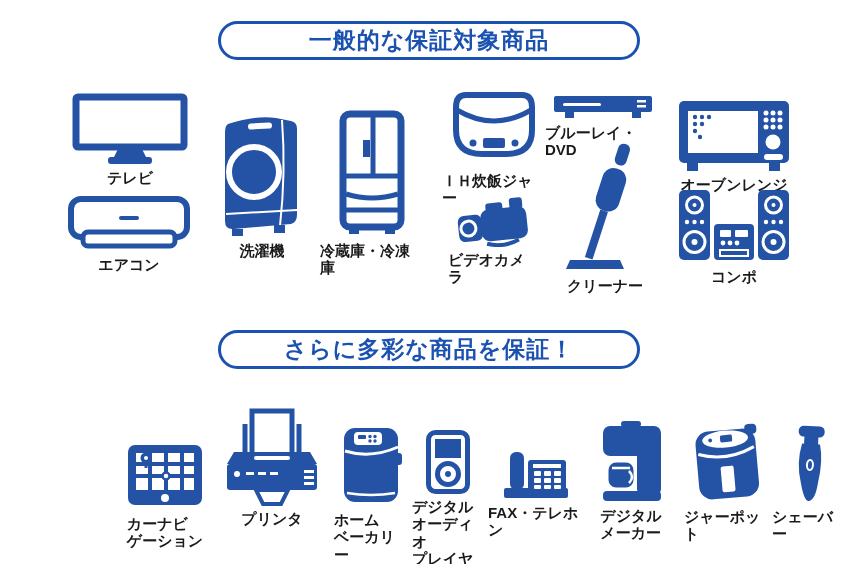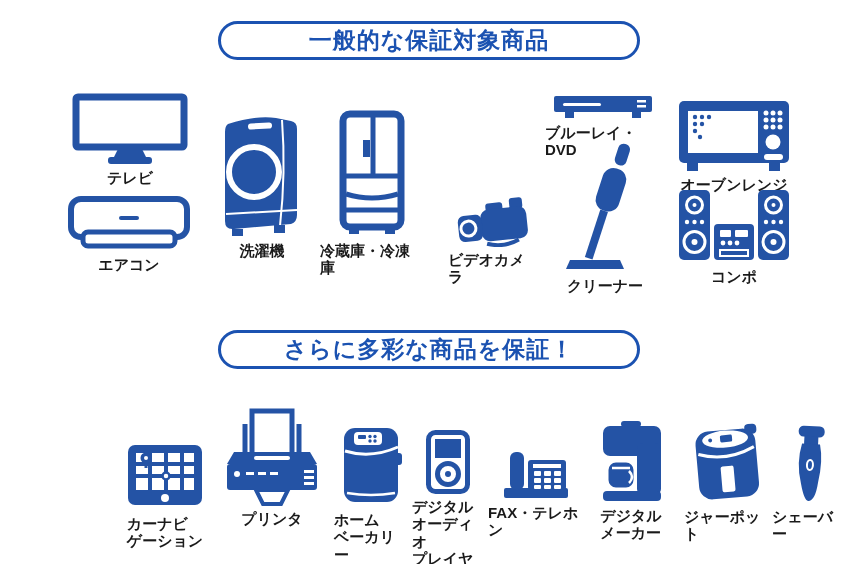--- a/index.html
+++ b/index.html
@@ -72,20 +72,31 @@
       <rect x="24" y="30" width="7" height="17" fill="currentColor"></rect>
       <line x1="7" y1="66" x2="59" y2="66" stroke="currentColor" stroke-width="5"></line>
       <path d="M7 84 Q33 92 59 84" stroke="currentColor" stroke-width="5" fill="none"></path>
       <line x1="7" y1="100" x2="59" y2="100" stroke="currentColor" stroke-width="5"></line>
       <rect x="10" y="117" width="10" height="7" fill="currentColor"></rect>
       <rect x="46" y="117" width="10" height="7" fill="currentColor"></rect>
     </svg>
     <div class="label">冷蔵庫・冷凍庫</div>
   </div>
 
+  <div class="item" style="left:442px;top:90px;width:104px">
+    <svg width="88" height="78" viewBox="0 0 88 78">
+      <ellipse cx="44" cy="8" rx="9" ry="5" fill="currentColor"></ellipse>
+      <path d="M16 5 H72 Q82 5 82 17 V40 Q82 64 56 64 H32 Q6 64 6 40 V17 Q6 5 16 5 Z" fill="#fff" stroke="currentColor" stroke-width="6"></path>
+      <path d="M7 20 Q44 42 81 20" stroke="currentColor" stroke-width="5" fill="none"></path>
+      <rect x="33" y="48" width="22" height="10" rx="2" fill="currentColor"></rect>
+      <circle cx="23" cy="53" r="3.5" fill="currentColor"></circle>
+      <circle cx="65" cy="53" r="3.5" fill="currentColor"></circle>
+    </svg>
+    <div class="label">ＩＨ炊飯ジャー</div>
+  </div>
 
   <div class="item" style="left:448px;top:197px;width:92px">
     <svg width="82" height="50" viewBox="0 0 82 50">
       <g transform="rotate(-6 40 26)">
         <rect x="58" y="3" width="13" height="11" rx="3" fill="currentColor"></rect>
         <rect x="34" y="6" width="17" height="9" rx="3" fill="currentColor"></rect>
         <rect x="28" y="12" width="46" height="32" rx="8" fill="currentColor"></rect>
         <rect x="5" y="16" width="24" height="26" rx="6" fill="currentColor"></rect>
         <circle cx="15" cy="29" r="7.5" fill="none" stroke="#fff" stroke-width="3"></circle>
         <path d="M32 46 Q48 52 64 45" stroke="currentColor" stroke-width="4" fill="none"></path>

